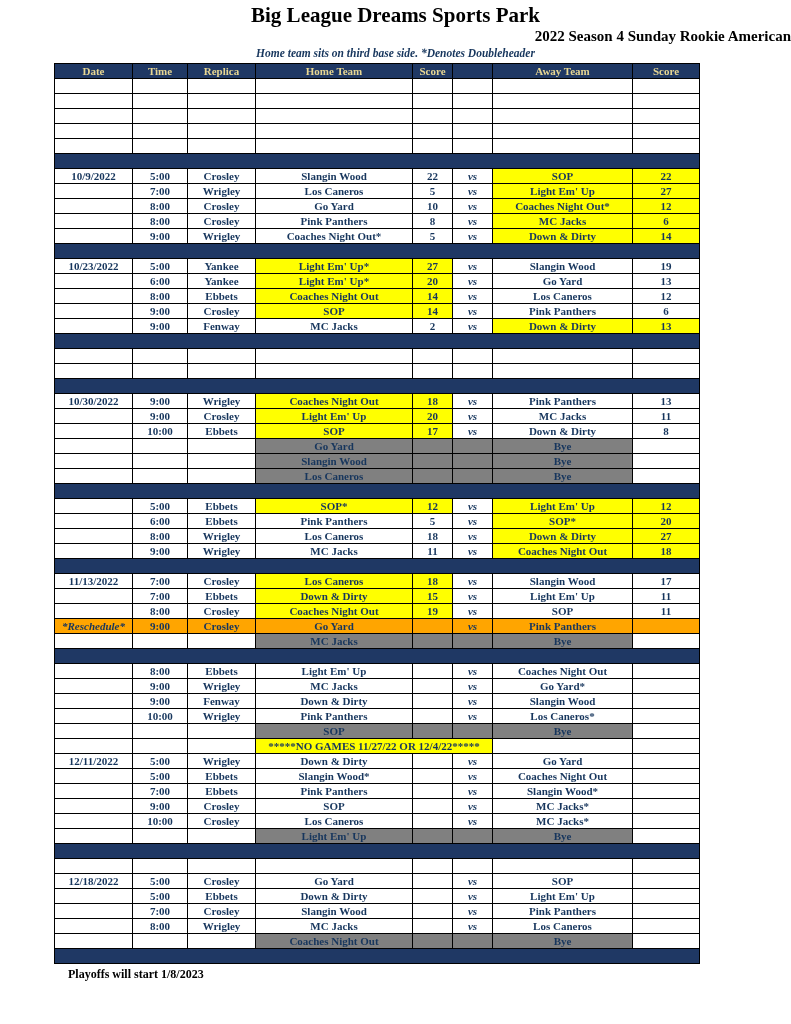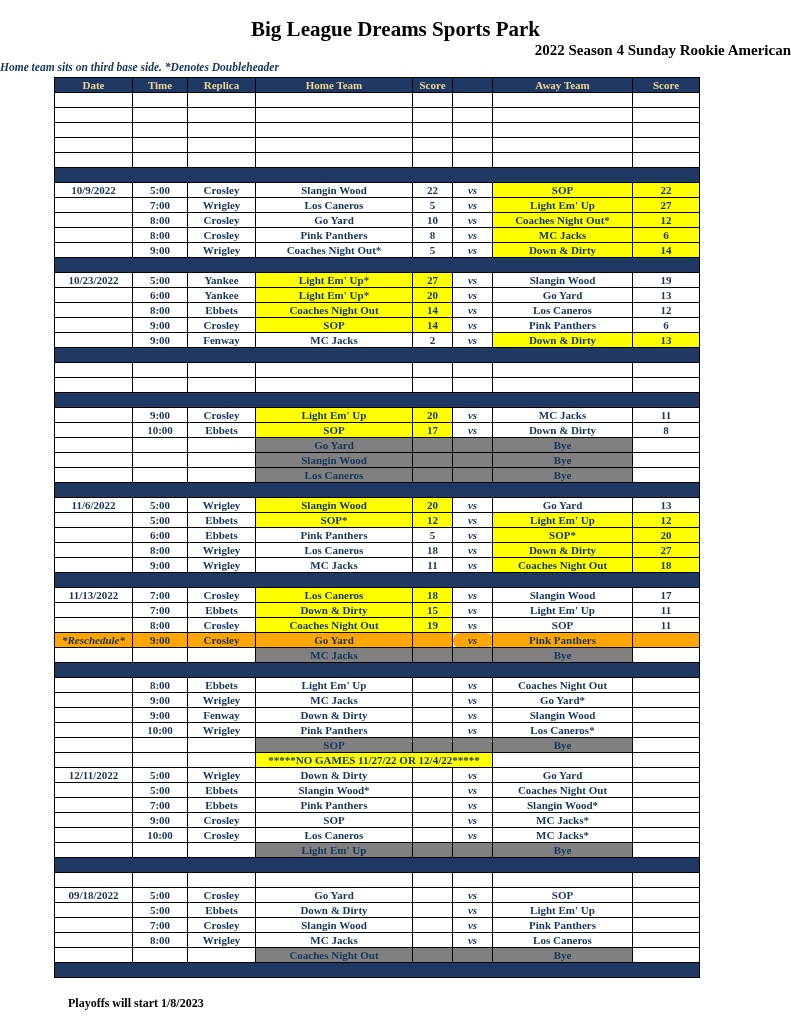--- a/index.html
+++ b/index.html
@@ -7,38 +7,38 @@
     padding: 0;
     background: #ffffff;
     width: 791px;
     font-family: "Liberation Serif", serif;
   }
   .page {
     width: 791px;
     height: 1024px;
     overflow: hidden;
     box-sizing: border-box;
-    padding-top: 17px;
+    padding-top: 3px;
   }
   .title {
     text-align: center;
     font-size: 21px;
     font-weight: bold;
     color: var(--title-text, #000000);
     line-height: 24px;
   }
   .subtitle {
     text-align: right;
     font-size: 15px;
     font-weight: bold;
     color: var(--title-text, #000000);
     line-height: 19px;
   }
   .note {
-    text-align: left;
+    text-align: center;
     font-size: 11.5px;
     font-weight: bold;
     font-style: italic;
     color: var(--note-text, #17365D);
     line-height: 15px;
     margin-bottom: 2px;
   }
   table.schedule {
     border-collapse: collapse;
     table-layout: fixed;
@@ -63,25 +63,25 @@
   }
   td.sep {
     background: var(--sep, #1F3864);
     height: 12px;
     line-height: 12px;
   }
   td.hl      { background: var(--hl, #FFFF00); }
   td.bye     { background: var(--bye, #808080); }
   td.orange  { background: var(--orange, #FFA500); }
   td.banner  { background: var(--hl, #FFFF00); }
-  td.vs      { font-style: italic; border-radius: 7px; }
+  td.vs      { font-style: italic; }
   td.italic  { font-style: italic; }
   .footer {
     margin-left: 68px;
-    margin-top: 18px;
+    margin-top: 3px;
     font-size: 12px;
     font-weight: bold;
     color: var(--title-text, #000000);
   }
 </style>
 </head>
 <body>
 
 <div class="page">
   <div class="title">Big League Dreams Sports Park</div>
@@ -288,20 +288,30 @@
           <td></td>
           <td></td>
           <td></td>
           <td></td>
           <td></td>
         </tr>
         <tr>
           <td class="sep" colspan="8"></td>
         </tr>
         <tr>
+          <td>10/30/2022</td>
+          <td>9:00</td>
+          <td>Wrigley</td>
+          <td class="hl">Coaches Night Out</td>
+          <td class="hl">18</td>
+          <td class="vs">vs</td>
+          <td>Pink Panthers</td>
+          <td>13</td>
+        </tr>
+        <tr>
           <td></td>
           <td>9:00</td>
           <td>Crosley</td>
           <td class="hl">Light Em' Up</td>
           <td class="hl">20</td>
           <td class="vs">vs</td>
           <td>MC Jacks</td>
           <td>11</td>
         </tr>
         <tr>
@@ -339,30 +349,20 @@
           <td></td>
           <td></td>
           <td class="bye">Los Caneros</td>
           <td class="bye"></td>
           <td class="bye"></td>
           <td class="bye">Bye</td>
           <td></td>
         </tr>
         <tr>
           <td class="sep" colspan="8"></td>
-        </tr>
-        <tr>
-          <td>11/6/2022</td>
-          <td>5:00</td>
-          <td>Wrigley</td>
-          <td class="hl">Slangin Wood</td>
-          <td class="hl">20</td>
-          <td class="vs">vs</td>
-          <td>Go Yard</td>
-          <td>13</td>
         </tr>
         <tr>
           <td></td>
           <td>5:00</td>
           <td>Ebbets</td>
           <td class="hl">SOP*</td>
           <td class="hl">12</td>
           <td class="vs">vs</td>
           <td class="hl">Light Em' Up</td>
           <td class="hl">12</td>
@@ -578,21 +578,21 @@
           <td></td>
           <td></td>
           <td></td>
           <td></td>
           <td></td>
           <td></td>
           <td></td>
           <td></td>
         </tr>
         <tr>
-          <td>09/18/2022</td>
+          <td>12/18/2022</td>
           <td>5:00</td>
           <td>Crosley</td>
           <td>Go Yard</td>
           <td></td>
           <td class="vs">vs</td>
           <td>SOP</td>
           <td></td>
         </tr>
         <tr>
           <td></td>

